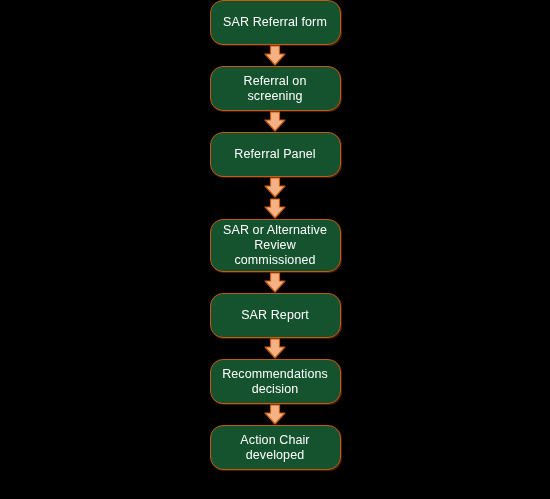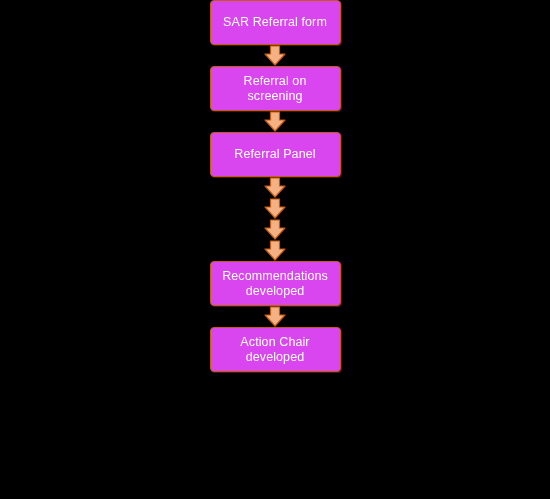--- a/index.html
+++ b/index.html
@@ -26,23 +26,23 @@
     width: 550px;
     height: 499px;
     display: flex;
     flex-direction: column;
     align-items: center;
   }
   .node {
     box-sizing: border-box;
     width: 131px;
     min-height: 45px;
-    background: #d946ef;
+    background: #14532d;
     border: 1.5px solid #C55A11;
-    border-radius: 4px;
+    border-radius: 13px;
     color: #FFFFFF;
     font-size: 12.5px;
     line-height: 15px;
     font-weight: 400;
     display: flex;
     align-items: center;
     justify-content: center;
     text-align: center;
     padding: 3px 5px;
     box-shadow: 1px 1px 0 rgba(120,48,8,0.55);
@@ -100,37 +100,44 @@
       </svg>
     </span>
 
 
     <span class="connector">
       <svg viewBox="0 0 26 21" xmlns="http://www.w3.org/2000/svg">
         <polygon points="8.5,1 17.5,1 17.5,9 23,9 13,20 3,9 8.5,9" fill="#F4B183" stroke="#C55A11" stroke-width="1.2" stroke-linejoin="round"></polygon>
       </svg>
     </span>
 
+    <div class="node">
+      <span class="node-label">SAR or Alternative
+Review commissioned</span>
+    </div>
 
     <span class="connector">
       <svg viewBox="0 0 26 21" xmlns="http://www.w3.org/2000/svg">
         <polygon points="8.5,1 17.5,1 17.5,9 23,9 13,20 3,9 8.5,9" fill="#F4B183" stroke="#C55A11" stroke-width="1.2" stroke-linejoin="round"></polygon>
       </svg>
     </span>
 
+    <div class="node">
+      <span class="node-label">SAR Report</span>
+    </div>
 
     <span class="connector">
       <svg viewBox="0 0 26 21" xmlns="http://www.w3.org/2000/svg">
         <polygon points="8.5,1 17.5,1 17.5,9 23,9 13,20 3,9 8.5,9" fill="#F4B183" stroke="#C55A11" stroke-width="1.2" stroke-linejoin="round"></polygon>
       </svg>
     </span>
 
     <div class="node">
       <span class="node-label">Recommendations
-developed</span>
+decision</span>
     </div>
 
     <span class="connector">
       <svg viewBox="0 0 26 21" xmlns="http://www.w3.org/2000/svg">
         <polygon points="8.5,1 17.5,1 17.5,9 23,9 13,20 3,9 8.5,9" fill="#F4B183" stroke="#C55A11" stroke-width="1.2" stroke-linejoin="round"></polygon>
       </svg>
     </span>
 
     <div class="node">
       <span class="node-label">Action Chair

